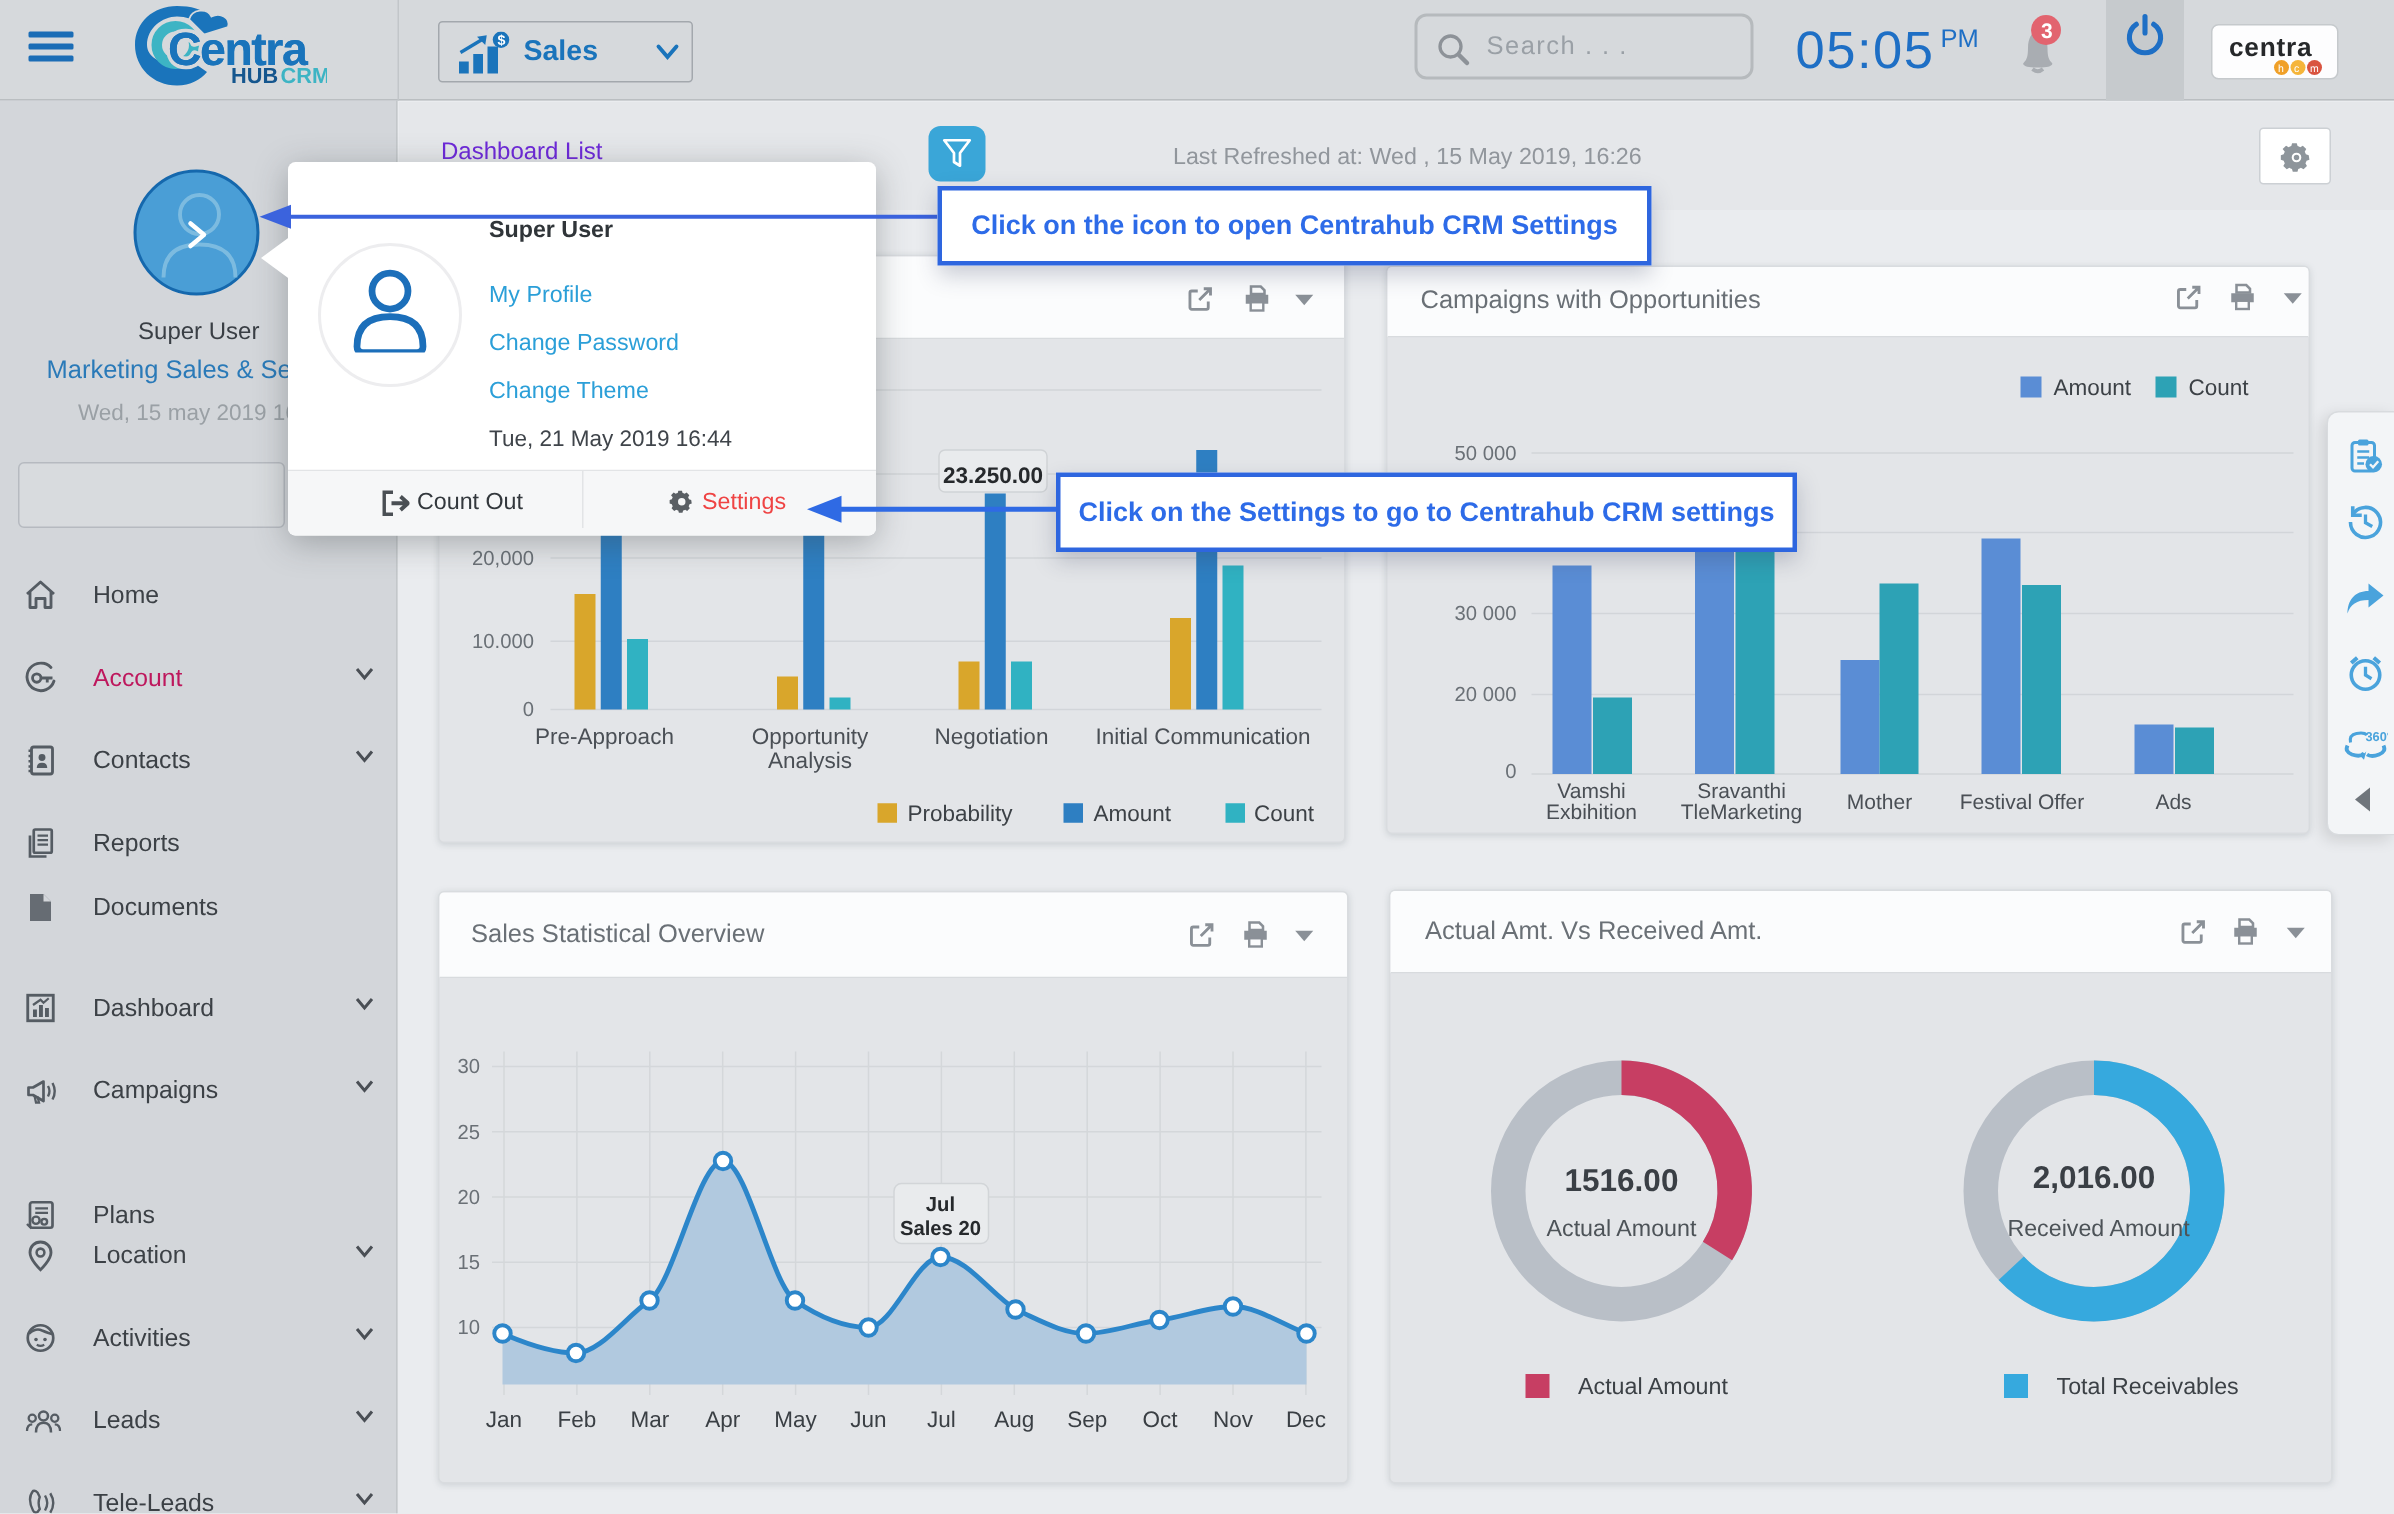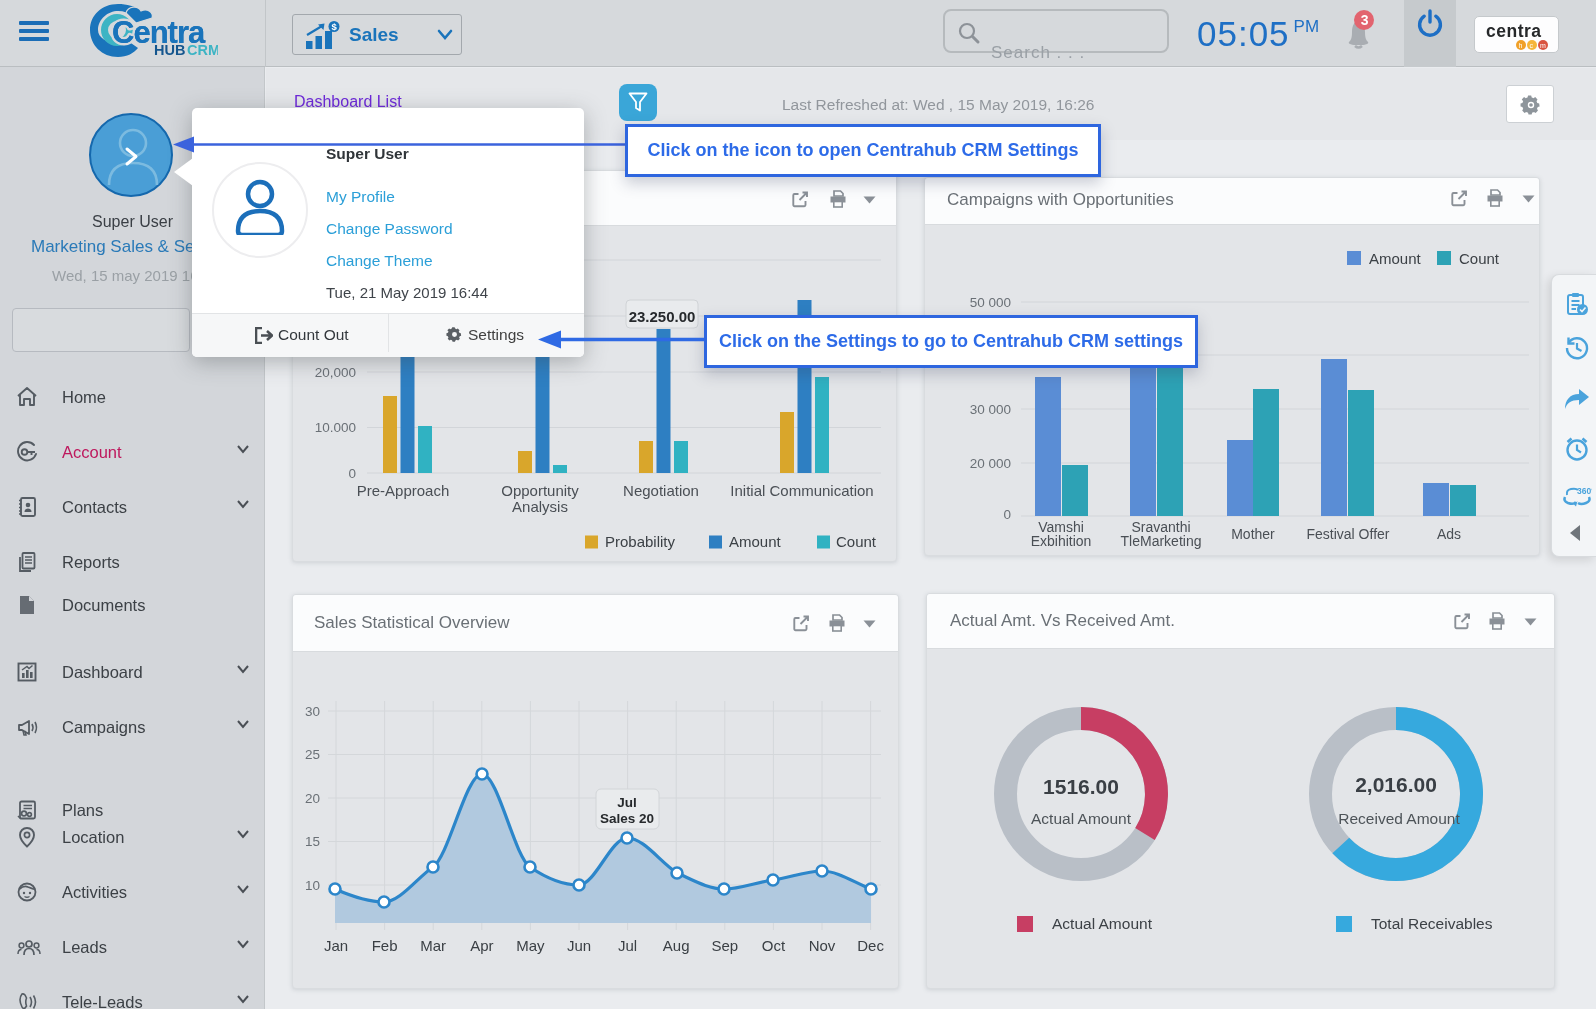--- a/index.html
+++ b/index.html
@@ -6,21 +6,21 @@
 html,body { width:1596px; height:1009px; overflow:hidden; }
 body { font-family:"Liberation Sans", sans-serif; position:relative; background:#eaecef; }
 .abs { position:absolute; }
 
 #topbar { position:absolute; left:0; top:0; width:1596px; height:67px; background:#d6d9dc; border-bottom:1px solid #babec1; z-index:5; }
 #vline265 { position:absolute; left:265px; top:0; width:1px; height:67px; background:#c2c6c9; }
 #hamburger div { position:absolute; left:19px; width:30px; height:4px; background:#1b6db6; border-radius:1px; }
 #salesdd { position:absolute; left:292px; top:14px; width:170px; height:41px; border:1px solid #a3a8ad; border-radius:3px; }
 #salesdd .lbl { position:absolute; left:56px; top:9px; font-size:19px; font-weight:bold; color:#1a74bb; }
 #searchbox { position:absolute; left:943px; top:9px; width:226px; height:44px; border:2px solid #b6babd; border-radius:8px; }
-#searchbox .ph { position:absolute; left:46px; top:10px; font-size:17px; color:#9aa0a6; letter-spacing:1px;margin-top:22px; }
+#searchbox .ph { position:absolute; left:46px; top:10px; font-size:17px; color:#9aa0a6; letter-spacing:1px; }
 #clock { position:absolute; left:1197px; top:14px; color:#1e6fc5; }
 #clock .t { font-size:35px; letter-spacing:1px; }
 #clock .ampm { font-size:17px; vertical-align:14px; margin-left:4px; }
 #powerstrip { position:absolute; left:1404px; top:0; width:52px; height:67px; background:#c6cacd; }
 #centrabox { position:absolute; left:1474px; top:16px; width:85px; height:37px; background:#fdfdfe; border:1px solid #c5c9cc; border-radius:5px; }
 
 #sidebar { position:absolute; left:0; top:67px; width:265px; height:942px; background:#d3d6da; border-right:1px solid #c3c7ca; z-index:2; }
 #avatar { position:absolute; left:89px; top:46px; width:84px; height:84px; border-radius:50%; background:#4a9ed6; border:2px solid #1568ad; }
 .sb-t1 { position:absolute; left:0; width:265px; text-align:center; font-size:16px; color:#3a3f45; }
 #sb-box { position:absolute; left:12px; top:241px; width:178px; height:44px; border:1px solid #b6bac0; border-radius:4px; background:#d8dbde; }
@@ -558,21 +558,21 @@
   <div class="foot">
     <div class="abs" style="left:196px; top:0; width:1px; height:38px; background:#e2e4e6;"></div>
     <svg class="abs" style="left:63px; top:13px;" width="18" height="17" viewBox="0 0 18 17">
         <path d="M7 1 L1 1 L1 16 L7 16" fill="none" stroke="#4a4f54" stroke-width="2.6"></path>
         <path d="M6 8.5 L16 8.5 M12 4 L17 8.5 L12 13" fill="none" stroke="#4a4f54" stroke-width="2.6" stroke-linejoin="round"></path>
       </svg>
     <span class="abs" style="left:86px; top:12px; font-size:15.5px; color:#33383d;">Count Out</span>
     <svg class="abs" style="left:254px; top:12px;" width="17" height="17" viewBox="0 0 24 24">
         <path fill="#5a5f64" d="M12 8.5a3.5 3.5 0 1 0 0 7 3.5 3.5 0 0 0 0-7zm9.4 5.2l-2.1 .6a7.6 7.6 0 0 1-.8 1.9l1.1 1.9-2.5 2.5-1.9-1.1a7.6 7.6 0 0 1-1.9 .8l-.6 2.1h-3.4l-.6-2.1a7.6 7.6 0 0 1-1.9-.8l-1.9 1.1-2.5-2.5 1.1-1.9a7.6 7.6 0 0 1-.8-1.9l-2.1-.6v-3.4l2.1-.6a7.6 7.6 0 0 1 .8-1.9L1.9 5.9l2.5-2.5 1.9 1.1a7.6 7.6 0 0 1 1.9-.8l.6-2.1h3.4l.6 2.1a7.6 7.6 0 0 1 1.9 .8l1.9-1.1 2.5 2.5-1.1 1.9a7.6 7.6 0 0 1 .8 1.9l2.1 .6z"></path>
       </svg>
-    <span class="abs" style="left:276px; top:12px; font-size:15.5px; color:#404040;">Settings</span>
+    <span class="abs" style="left:276px; top:12px; font-size:15.5px; color:#ef4444;">Settings</span>
   </div>
 </div>
 
 <svg class="abs" style="left:170px; top:130px; z-index:25;" width="460" height="28" viewBox="0 0 460 28">
     <line x1="22" y1="14.5" x2="455" y2="14.5" stroke="#3b63dd" stroke-width="2.6"></line>
     <path d="M3 14.5 L24 6.5 L24 22.5 Z" fill="#3b63dd"></path>
   </svg>
 <svg class="abs" style="left:536px; top:326px; z-index:35;" width="170" height="28" viewBox="0 0 170 28">
     <line x1="22" y1="13.5" x2="168" y2="13.5" stroke="#2f6ae4" stroke-width="3.4"></line>
     <path d="M2 13.5 L25 4.5 L25 22.5 Z" fill="#2f6ae4"></path>

